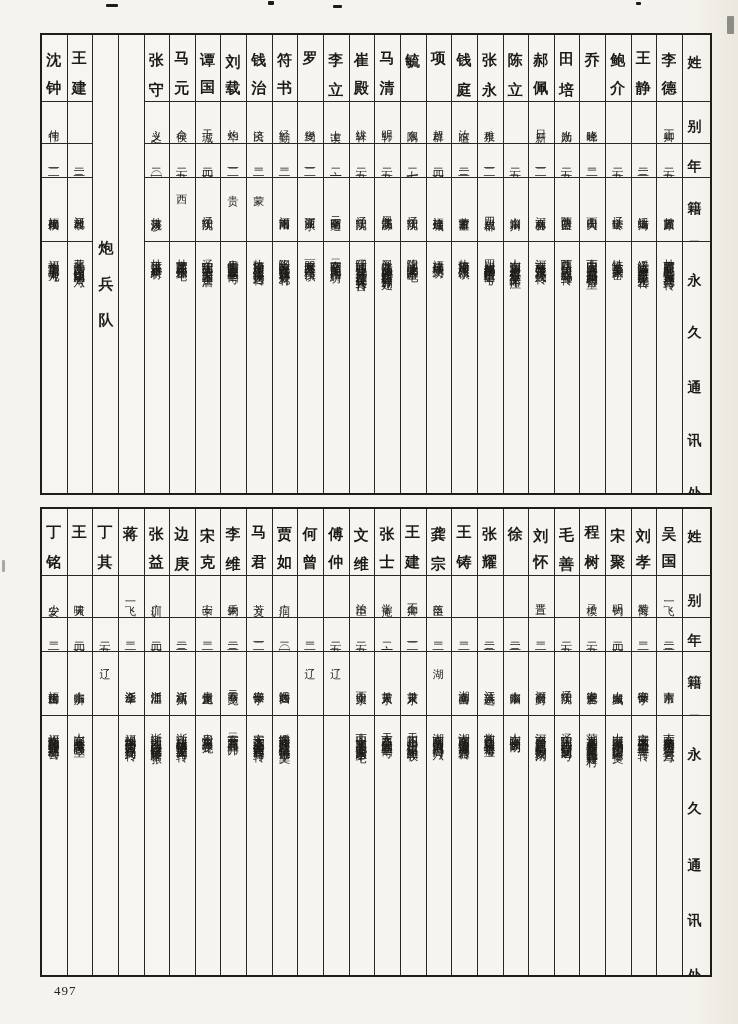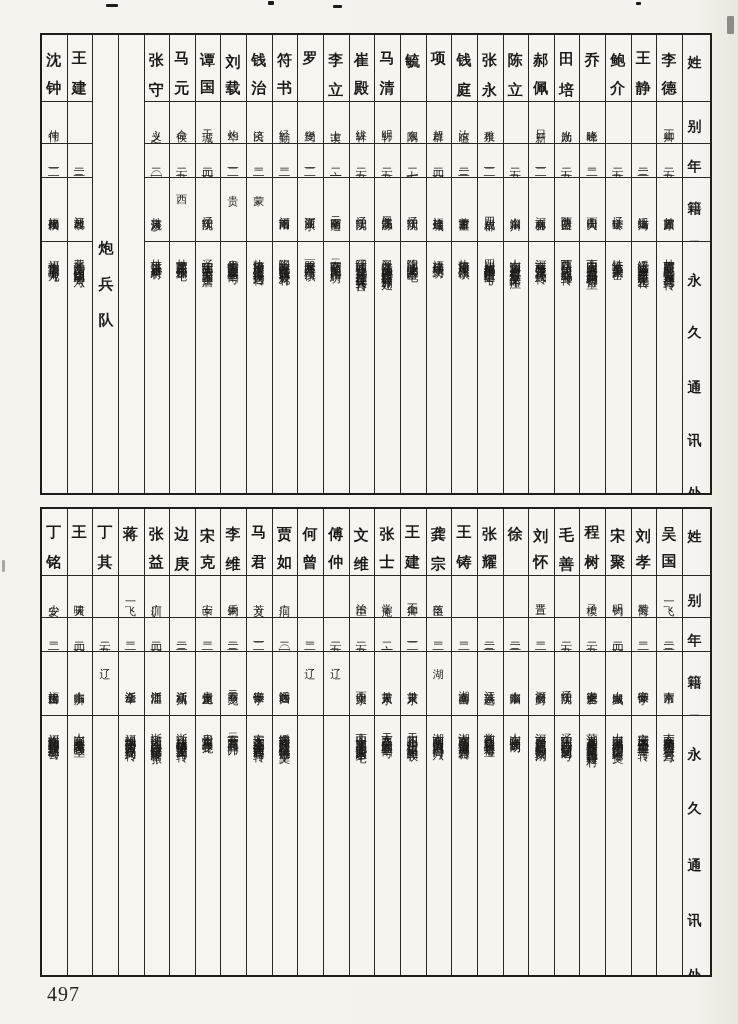--- a/index.html
+++ b/index.html
@@ -55,22 +55,22 @@
   .h-alias{ height:42px; padding:6px 7px 6px 0; text-align:justify; text-align-last:justify; }
   .h-age{ height:34px; padding:4px 7px 4px 0; text-align:justify; text-align-last:justify; }
   .h-native{ height:64px; padding:12px 7px 12px 0; text-align:justify; text-align-last:justify; }
   .h-addr{ flex:1 1 0; padding:18px 7px 18px 0; text-align:justify; text-align-last:justify; }
 
   .section-label{
     writing-mode:vertical-rl; text-orientation:upright;
     font-weight:700; font-size:15px; letter-spacing:2.4em; margin-top:2.4em;
   }
   .page-num{
-    position:absolute; left:47px; top:983px;
-    font-size:20px; letter-spacing:1px; color:#26241f;
+    position:absolute; left:54px; top:983px;
+    font-size:13px; letter-spacing:1px; color:#26241f;
   }
   .speck{ position:absolute; background:#1b1b1b; border-radius:1px; }
   .speck.s1{ left:106px; top:4px;  width:12px; height:3px; }
   .speck.s2{ left:268px; top:1px;  width:6px;  height:4px; }
   .speck.s3{ left:333px; top:5px;  width:9px;  height:3px; }
   .speck.s4{ left:636px; top:2px;  width:5px;  height:3px; }
   .speck.s5{ left:727px; top:16px; width:7px;  height:18px; opacity:.45; }
   .speck.s6{ left:2px;   top:560px;width:3px;  height:12px; opacity:.35; }
 </style>
 </head>

